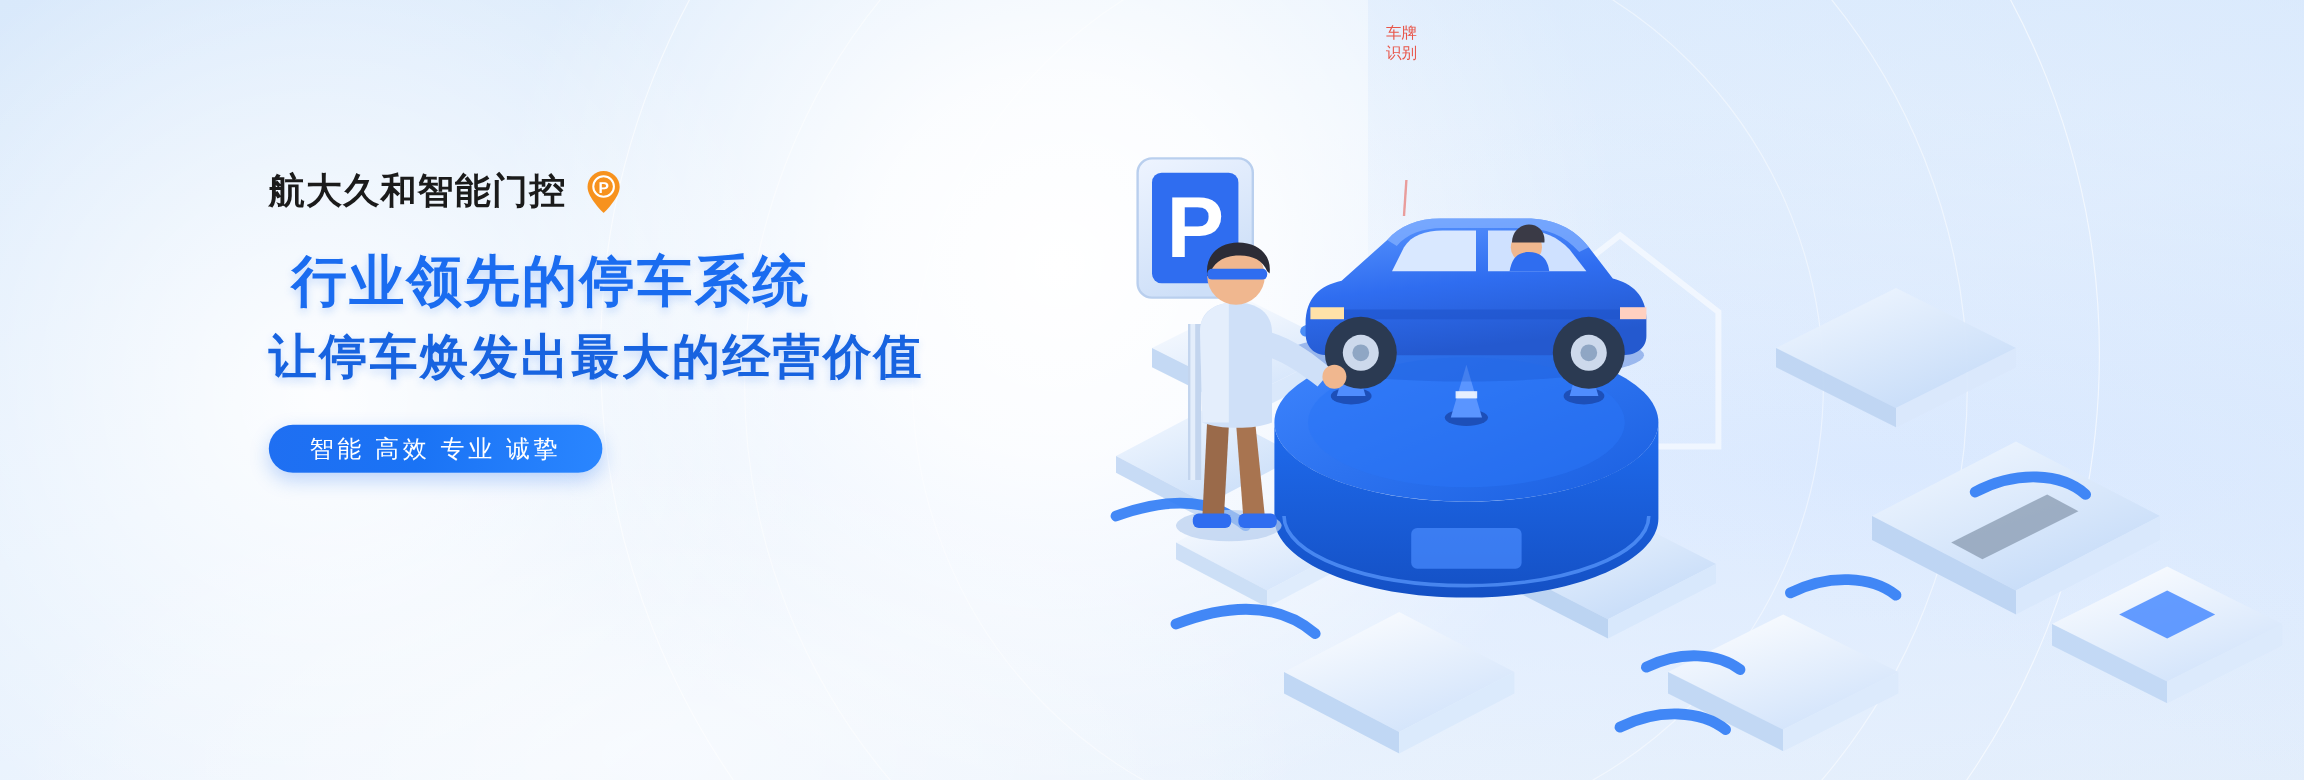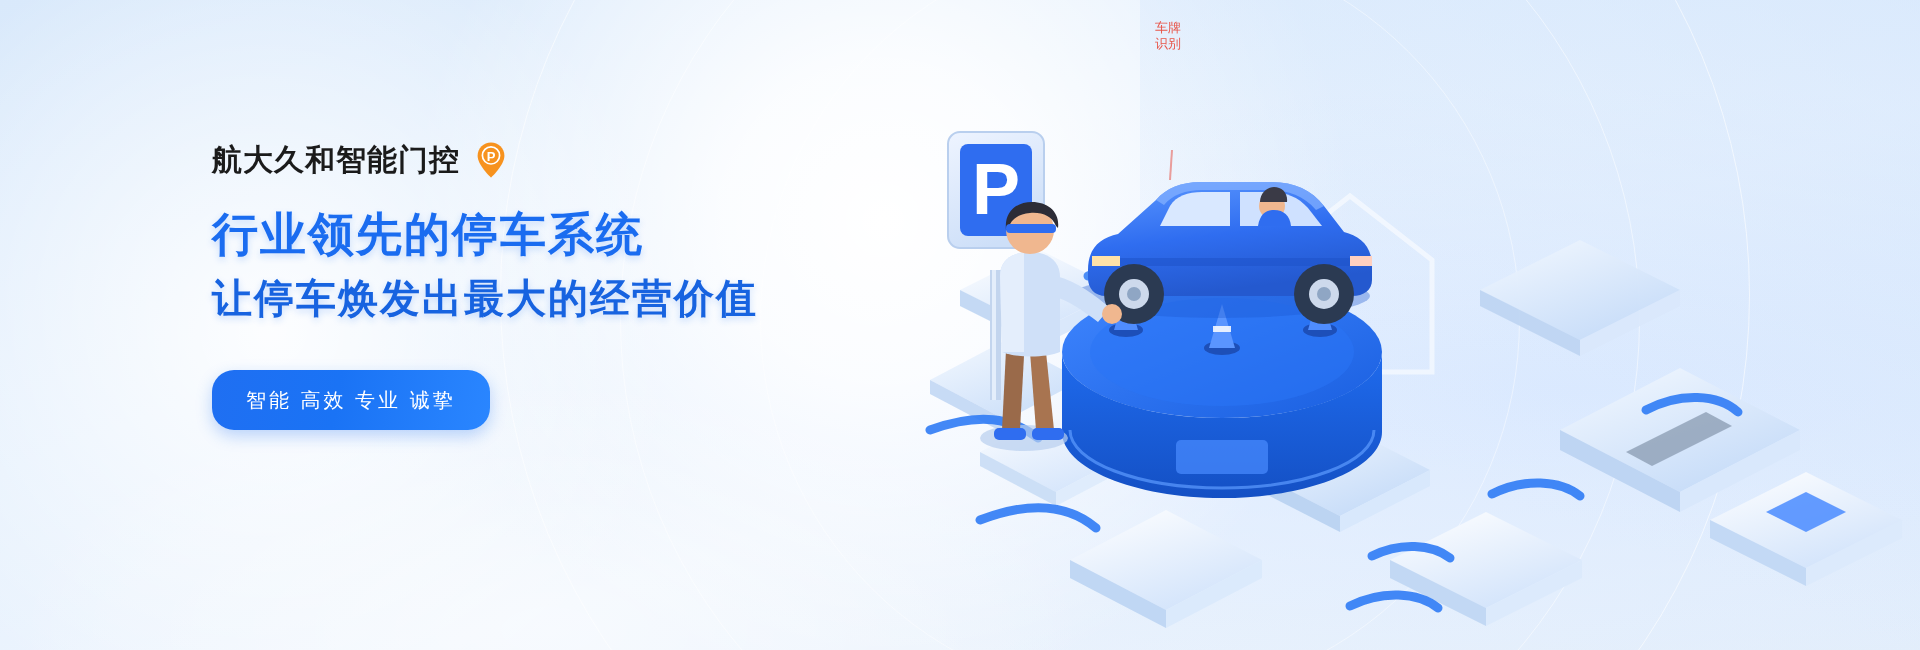--- a/index.html
+++ b/index.html
@@ -41,21 +41,21 @@
     background:radial-gradient(ellipse, rgba(255,255,255,0.55) 0%, rgba(255,255,255,0) 70%);
   }
   .tint-right {
     position:absolute; right:0; top:0; width:780px; height:650px;
     background:linear-gradient(200deg, rgba(205,226,252,0.55) 0%, rgba(233,243,255,0) 70%);
   }
 
   
   .copy {
     position:absolute;
-    left:212px; top:140px;
+    left:224px; top:140px;
     width:720px;
   }
   .brand-row {
     display:flex; align-items:center; gap:16px;
     height:40px;
   }
   .brand-name {
     font-size:30px;
     font-weight:bold;
     color:#1b1b1b;
@@ -65,27 +65,27 @@
   }
   .pin-icon { width:30px; height:38px; display:block; flex:0 0 auto; }
 
   .headline {
     margin-top:22px;
     color:#1a6cf0;
     font-weight:bold;
     letter-spacing:2px;
     text-shadow:0 3px 7px rgba(26,108,240,0.22);
   }
-  .headline .line1 { font-size:46px; line-height:64px; white-space:nowrap; }
+  .headline .line1 { font-size:46px; line-height:64px; white-space:nowrap;margin-left:19px; }
   .headline .line2 { font-size:40px; line-height:64px; white-space:nowrap; color:#1763e0; }
 
   .pill {
-    margin-top:40px;
+    margin-top:24px;
     display:inline-flex; align-items:center; justify-content:center;
-    height:60px;
+    height:40px;
     padding:0 34px;
     border-radius:22px;
     background:linear-gradient(100deg, #1f6ff2 0%, #1a73f5 45%, #2a86ff 100%);
     color:#ffffff;
     font-size:20px;
     letter-spacing:3px;
     box-shadow:0 6px 16px rgba(26,108,240,0.28);
     white-space:nowrap;
   }
 

